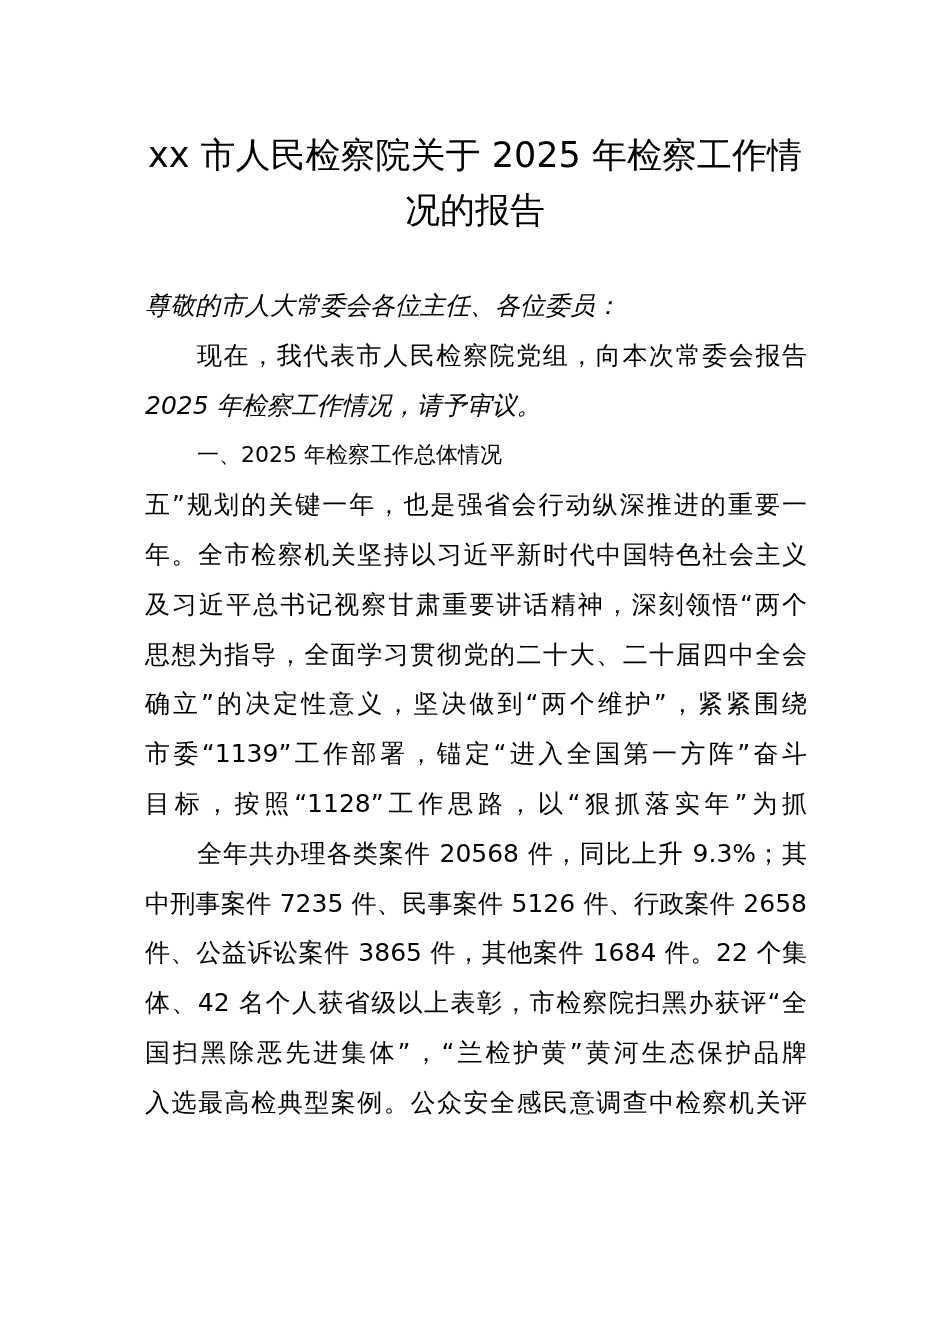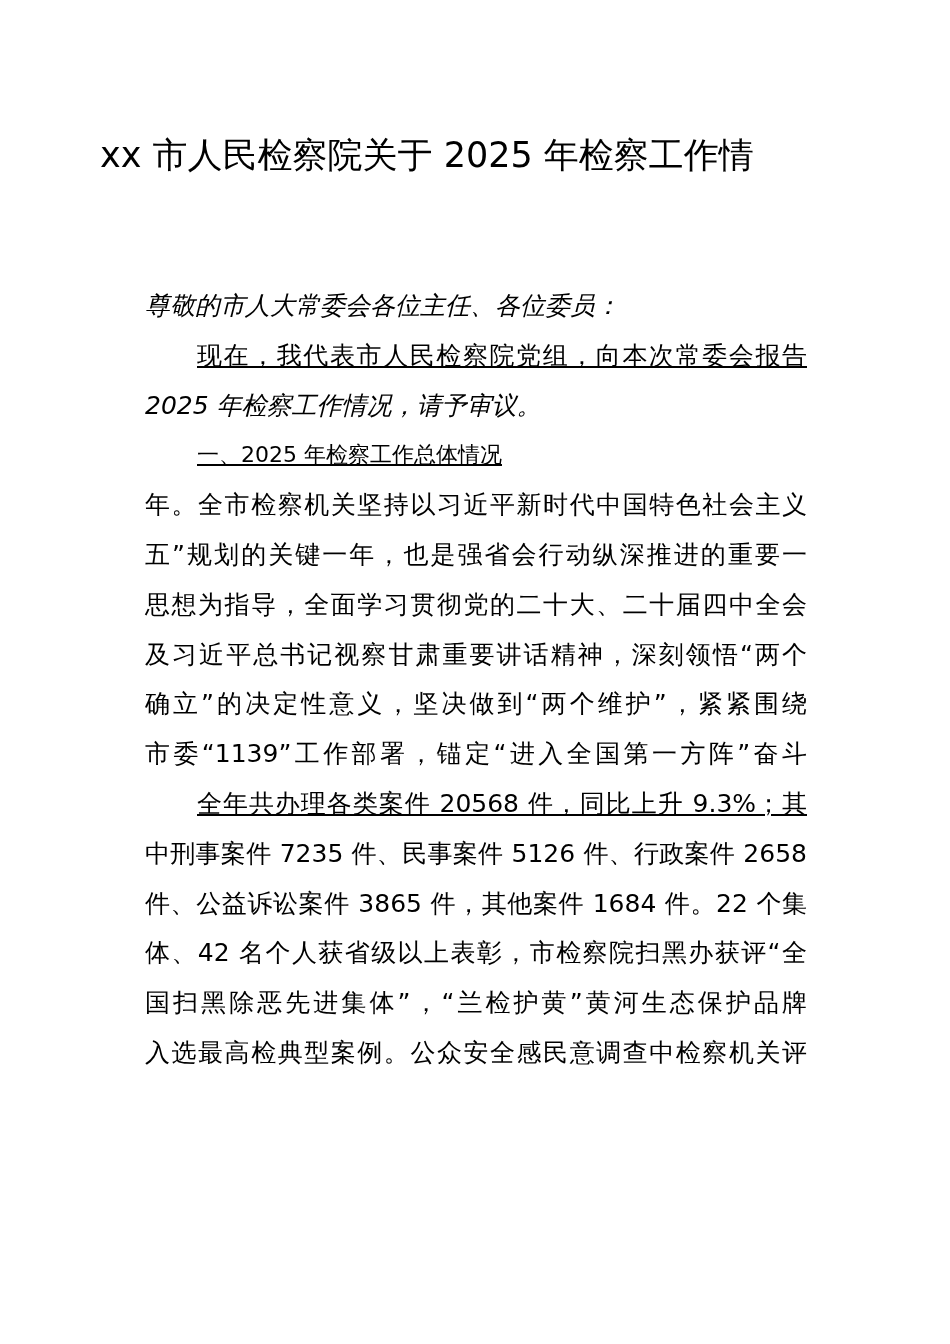--- a/index.html
+++ b/index.html
@@ -21,21 +21,21 @@
     top: 0;
     width: 950px;
     height: 1344px;
     background: #ffffff;
   }
   .title {
     position: absolute;
     left: 100px;
     top: 128px;
     width: 750px;
-    text-align: left;
+    text-align: center;
     font-size: 35px;
     line-height: 55px;
     letter-spacing: 0px;
   }
   .title .tline {
     display: block;
     white-space: nowrap;
   }
   .body {
     position: absolute;
@@ -51,50 +51,51 @@
     height: 49.8px;
     text-align: justify;
     text-align-last: justify;
   }
   .line.last {
     text-align-last: left;
     font-style: italic;
   }
   .line.indent {
     padding-left: 52px;
-    text-decoration: underline;
   }
   .line.heading {
     font-size: 22px;
     text-align-last: left;
   }
 </style>
 </head>
 <body>
 
 <div class="page">
 
   <div class="title">
     <span class="tline">xx 市人民检察院关于 2025 年检察工作情</span>
+    <span class="tline">况的报告</span>
   </div>
 
   <div class="body">
     <span class="line last">尊敬的市人大常委会各位主任、各位委员：</span>
 
     <span class="line indent">现在，我代表市人民检察院党组，向本次常委会报告</span>
     <span class="line last">2025 年检察工作情况，请予审议。</span>
 
     <span class="line indent heading">一、2025 年检察工作总体情况</span>
 
+    <span class="line">五”规划的关键一年，也是强省会行动纵深推进的重要一</span>
     <span class="line">年。全市检察机关坚持以习近平新时代中国特色社会主义</span>
-    <span class="line">五”规划的关键一年，也是强省会行动纵深推进的重要一</span>
+    <span class="line">及习近平总书记视察甘肃重要讲话精神，深刻领悟“两个</span>
     <span class="line">思想为指导，全面学习贯彻党的二十大、二十届四中全会</span>
-    <span class="line">及习近平总书记视察甘肃重要讲话精神，深刻领悟“两个</span>
     <span class="line">确立”的决定性意义，坚决做到“两个维护”，紧紧围绕</span>
     <span class="line">市委“1139”工作部署，锚定“进入全国第一方阵”奋斗</span>
+    <span class="line">目标，按照“1128”工作思路，以“狠抓落实年”为抓</span>
 
     <span class="line indent">全年共办理各类案件 20568 件，同比上升 9.3%；其</span>
     <span class="line">中刑事案件 7235 件、民事案件 5126 件、行政案件 2658</span>
     <span class="line">件、公益诉讼案件 3865 件，其他案件 1684 件。22 个集</span>
     <span class="line">体、42 名个人获省级以上表彰，市检察院扫黑办获评“全</span>
     <span class="line">国扫黑除恶先进集体”，“兰检护黄”黄河生态保护品牌</span>
     <span class="line">入选最高检典型案例。公众安全感民意调查中检察机关评</span>
   </div>
 
 </div>

